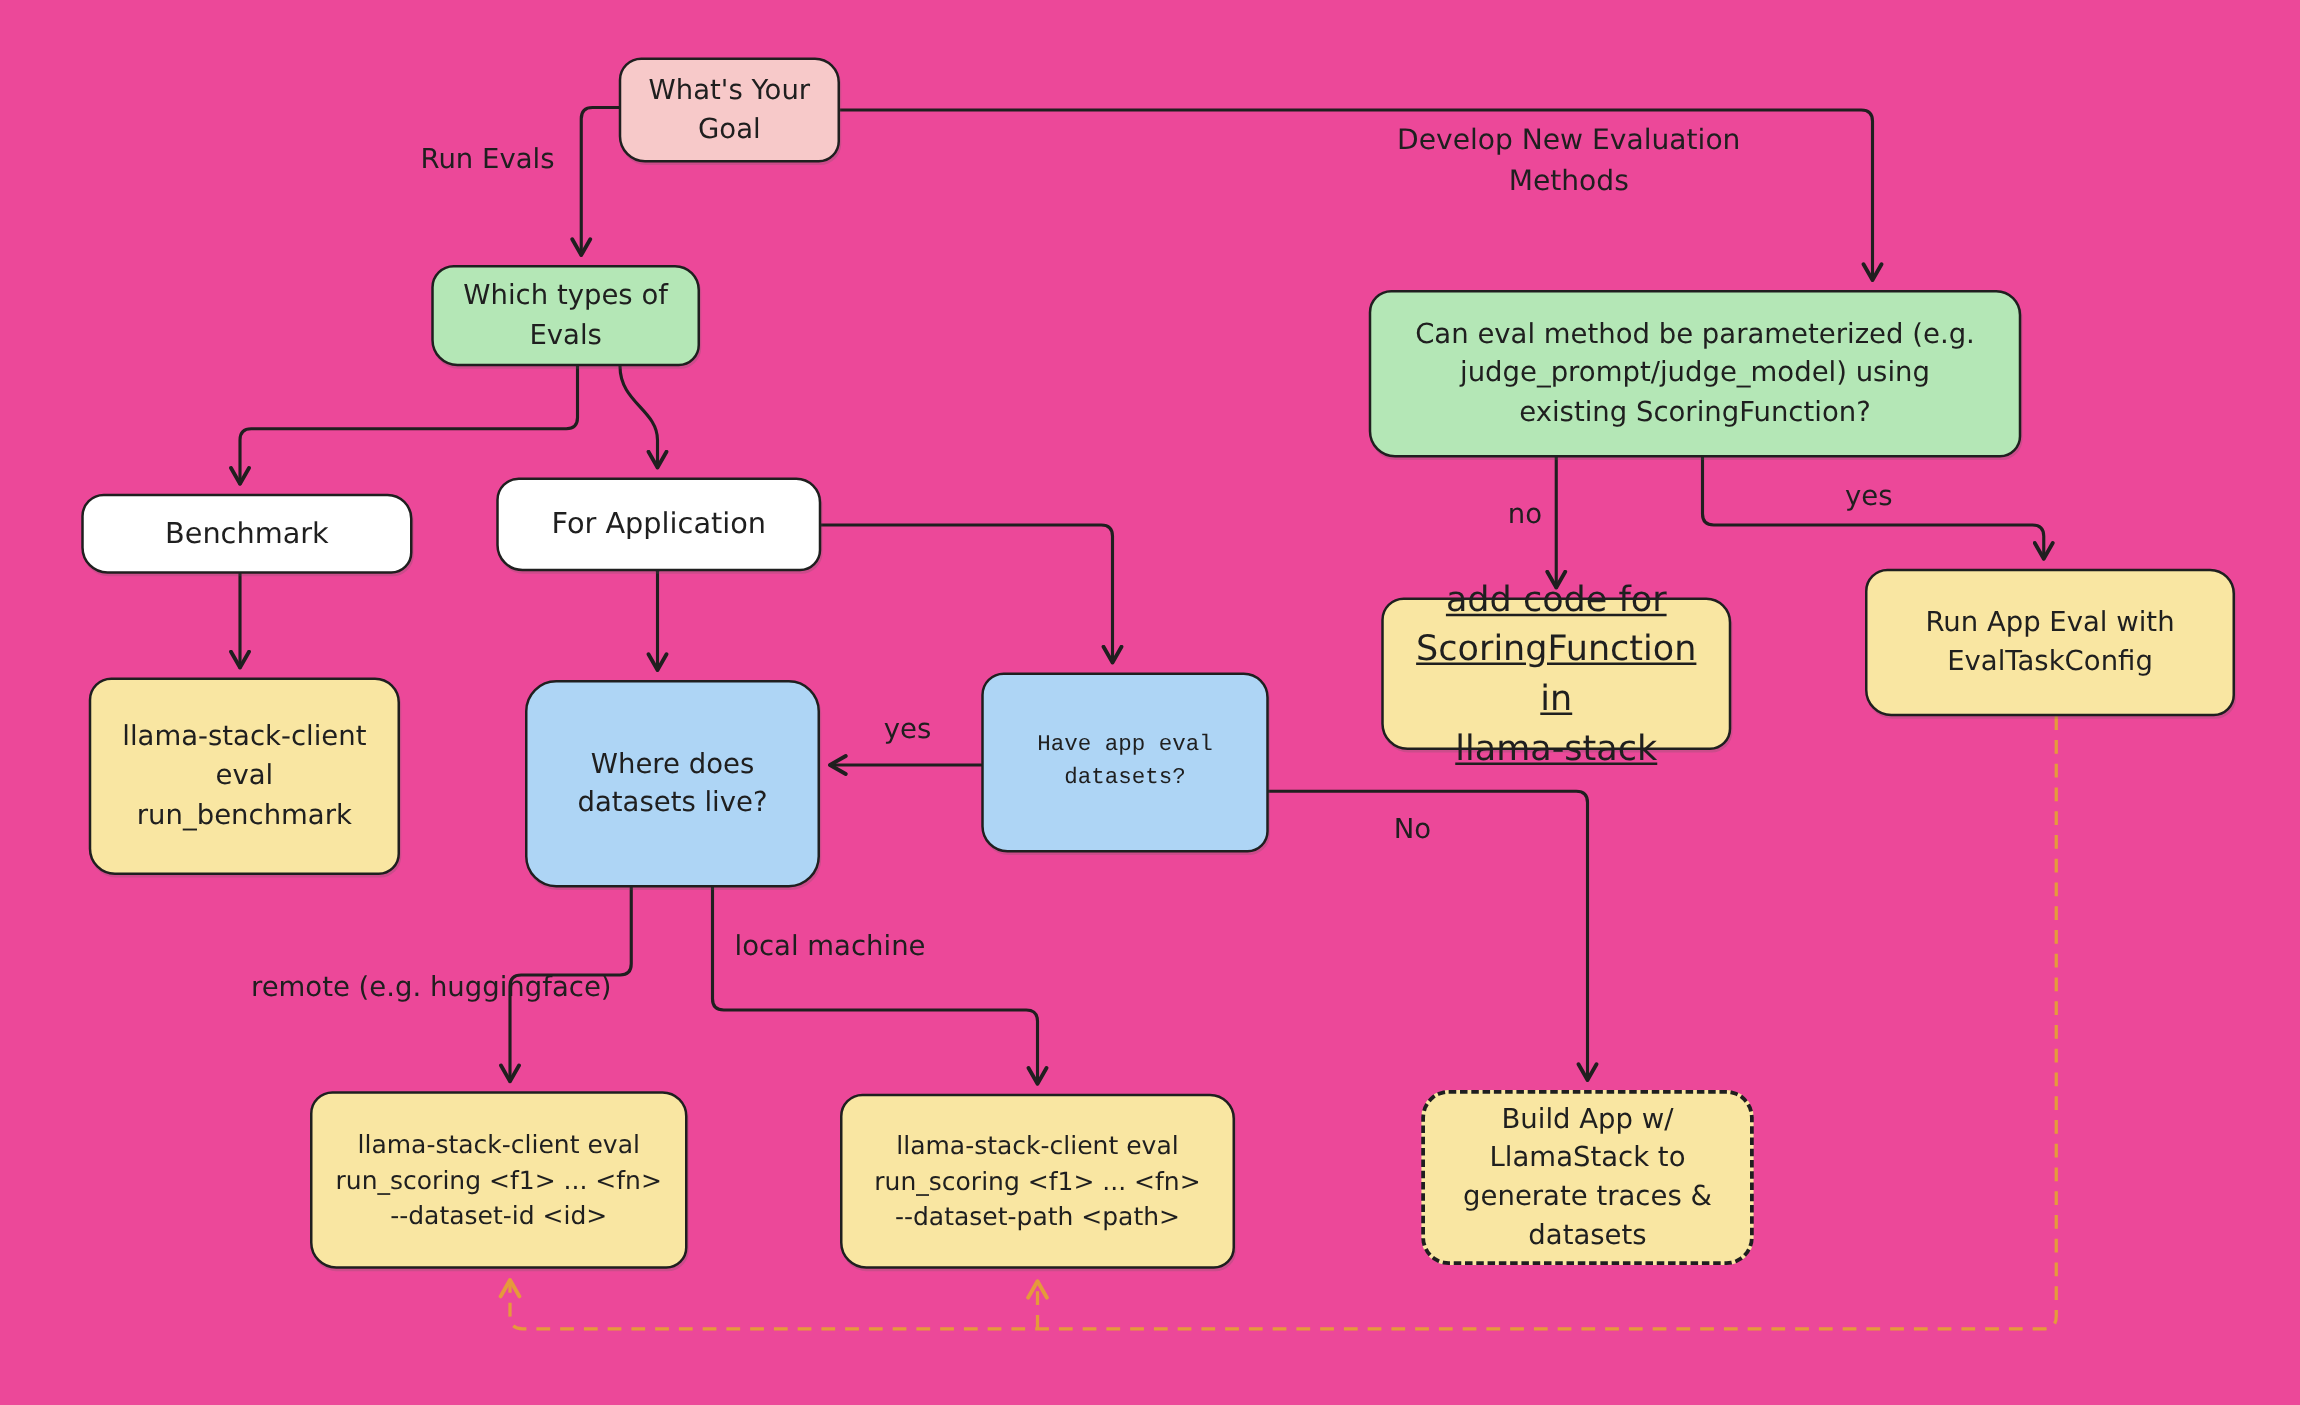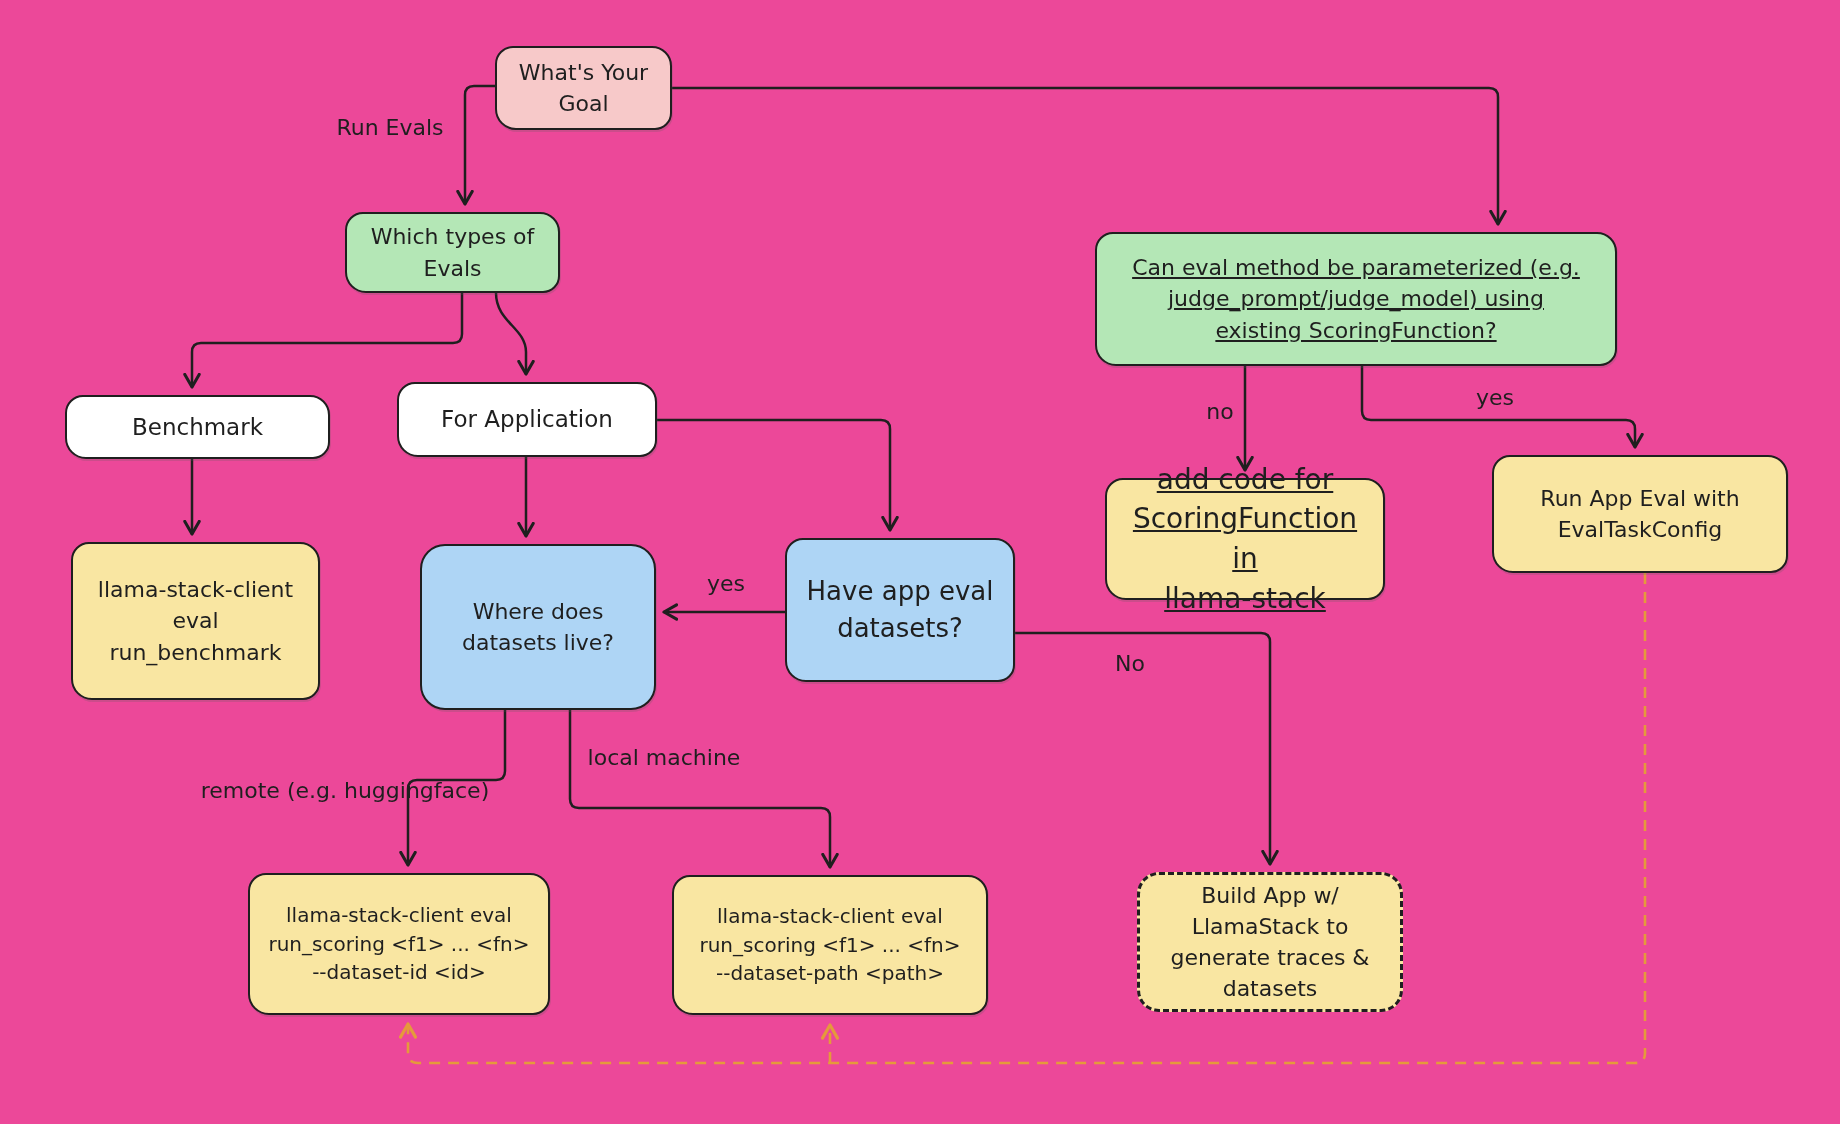--- a/index.html
+++ b/index.html
@@ -23,22 +23,22 @@
   .blue  {background:#aed5f5;}
   .yellow{background:#f9e6a2;}
   .white {background:#ffffff;}
 
   #n-goal      {left:495px;top:46px;width:177px;height:84px;font-size:22px;}
   #n-which     {left:345px;top:212px;width:215px;height:81px;font-size:22px;}
   #n-benchmark {left:65px;top:395px;width:265px;height:64px;font-size:23px;}
   #n-forapp    {left:397px;top:382px;width:260px;height:75px;font-size:23px;}
   #n-runbench  {left:71px;top:542px;width:249px;height:158px;font-size:22px;}
   #n-where     {left:420px;top:544px;width:236px;height:166px;font-size:22px;border-radius:25px;}
-  #n-have      {left:785px;top:538px;width:230px;height:144px;font-size:26px;}
-  #n-canparam  {left:1095px;top:232px;width:522px;height:134px;font-size:22px;text-decoration:underline;}
+  #n-have      {left:785px;top:538px;width:230px;height:144px;font-size:18px;font-family:Liberation Mono, monospace;}
+  #n-canparam  {left:1095px;top:232px;width:522px;height:134px;font-size:22px;}
   #n-addcode   {left:1105px;top:478px;width:280px;height:122px;font-size:28px;text-decoration:underline;}
   #n-runapp    {left:1492px;top:455px;width:296px;height:118px;font-size:22px;}
   #n-scoreid   {left:248px;top:873px;width:302px;height:142px;font-size:20px;}
   #n-scorepath {left:672px;top:875px;width:316px;height:140px;font-size:20px;}
   #n-buildapp  {left:1137px;top:872px;width:266px;height:140px;font-size:22px;
                 border:3px dashed #1f1f1f;border-radius:22px;box-shadow:none;}
 
   #l-runevals {left:295px;top:112px;width:190px;}
   #l-develop  {left:1060px;top:96px;width:390px;font-size:22.5px;}
   #l-no       {left:1180px;top:396px;width:80px;}
@@ -108,20 +108,22 @@
 --dataset-id &lt;id&gt;</div>
   <div class="node yellow" id="n-scorepath">llama-stack-client eval
 run_scoring &lt;f1&gt; ... &lt;fn&gt;
 --dataset-path &lt;path&gt;</div>
   <div class="node yellow" id="n-buildapp">Build App w/
 LlamaStack to
 generate traces &amp;
 datasets</div>
 
   <div class="lbl" id="l-runevals">Run Evals</div>
+  <div class="lbl" id="l-develop">Develop New Evaluation
+Methods</div>
   <div class="lbl" id="l-no">no</div>
   <div class="lbl" id="l-yesright">yes</div>
   <div class="lbl" id="l-yesmid">yes</div>
   <div class="lbl" id="l-nocap">No</div>
   <div class="lbl" id="l-remote">remote (e.g. huggingface)</div>
   <div class="lbl" id="l-local">local machine</div>
 
 </div>
 
 </body></html>

